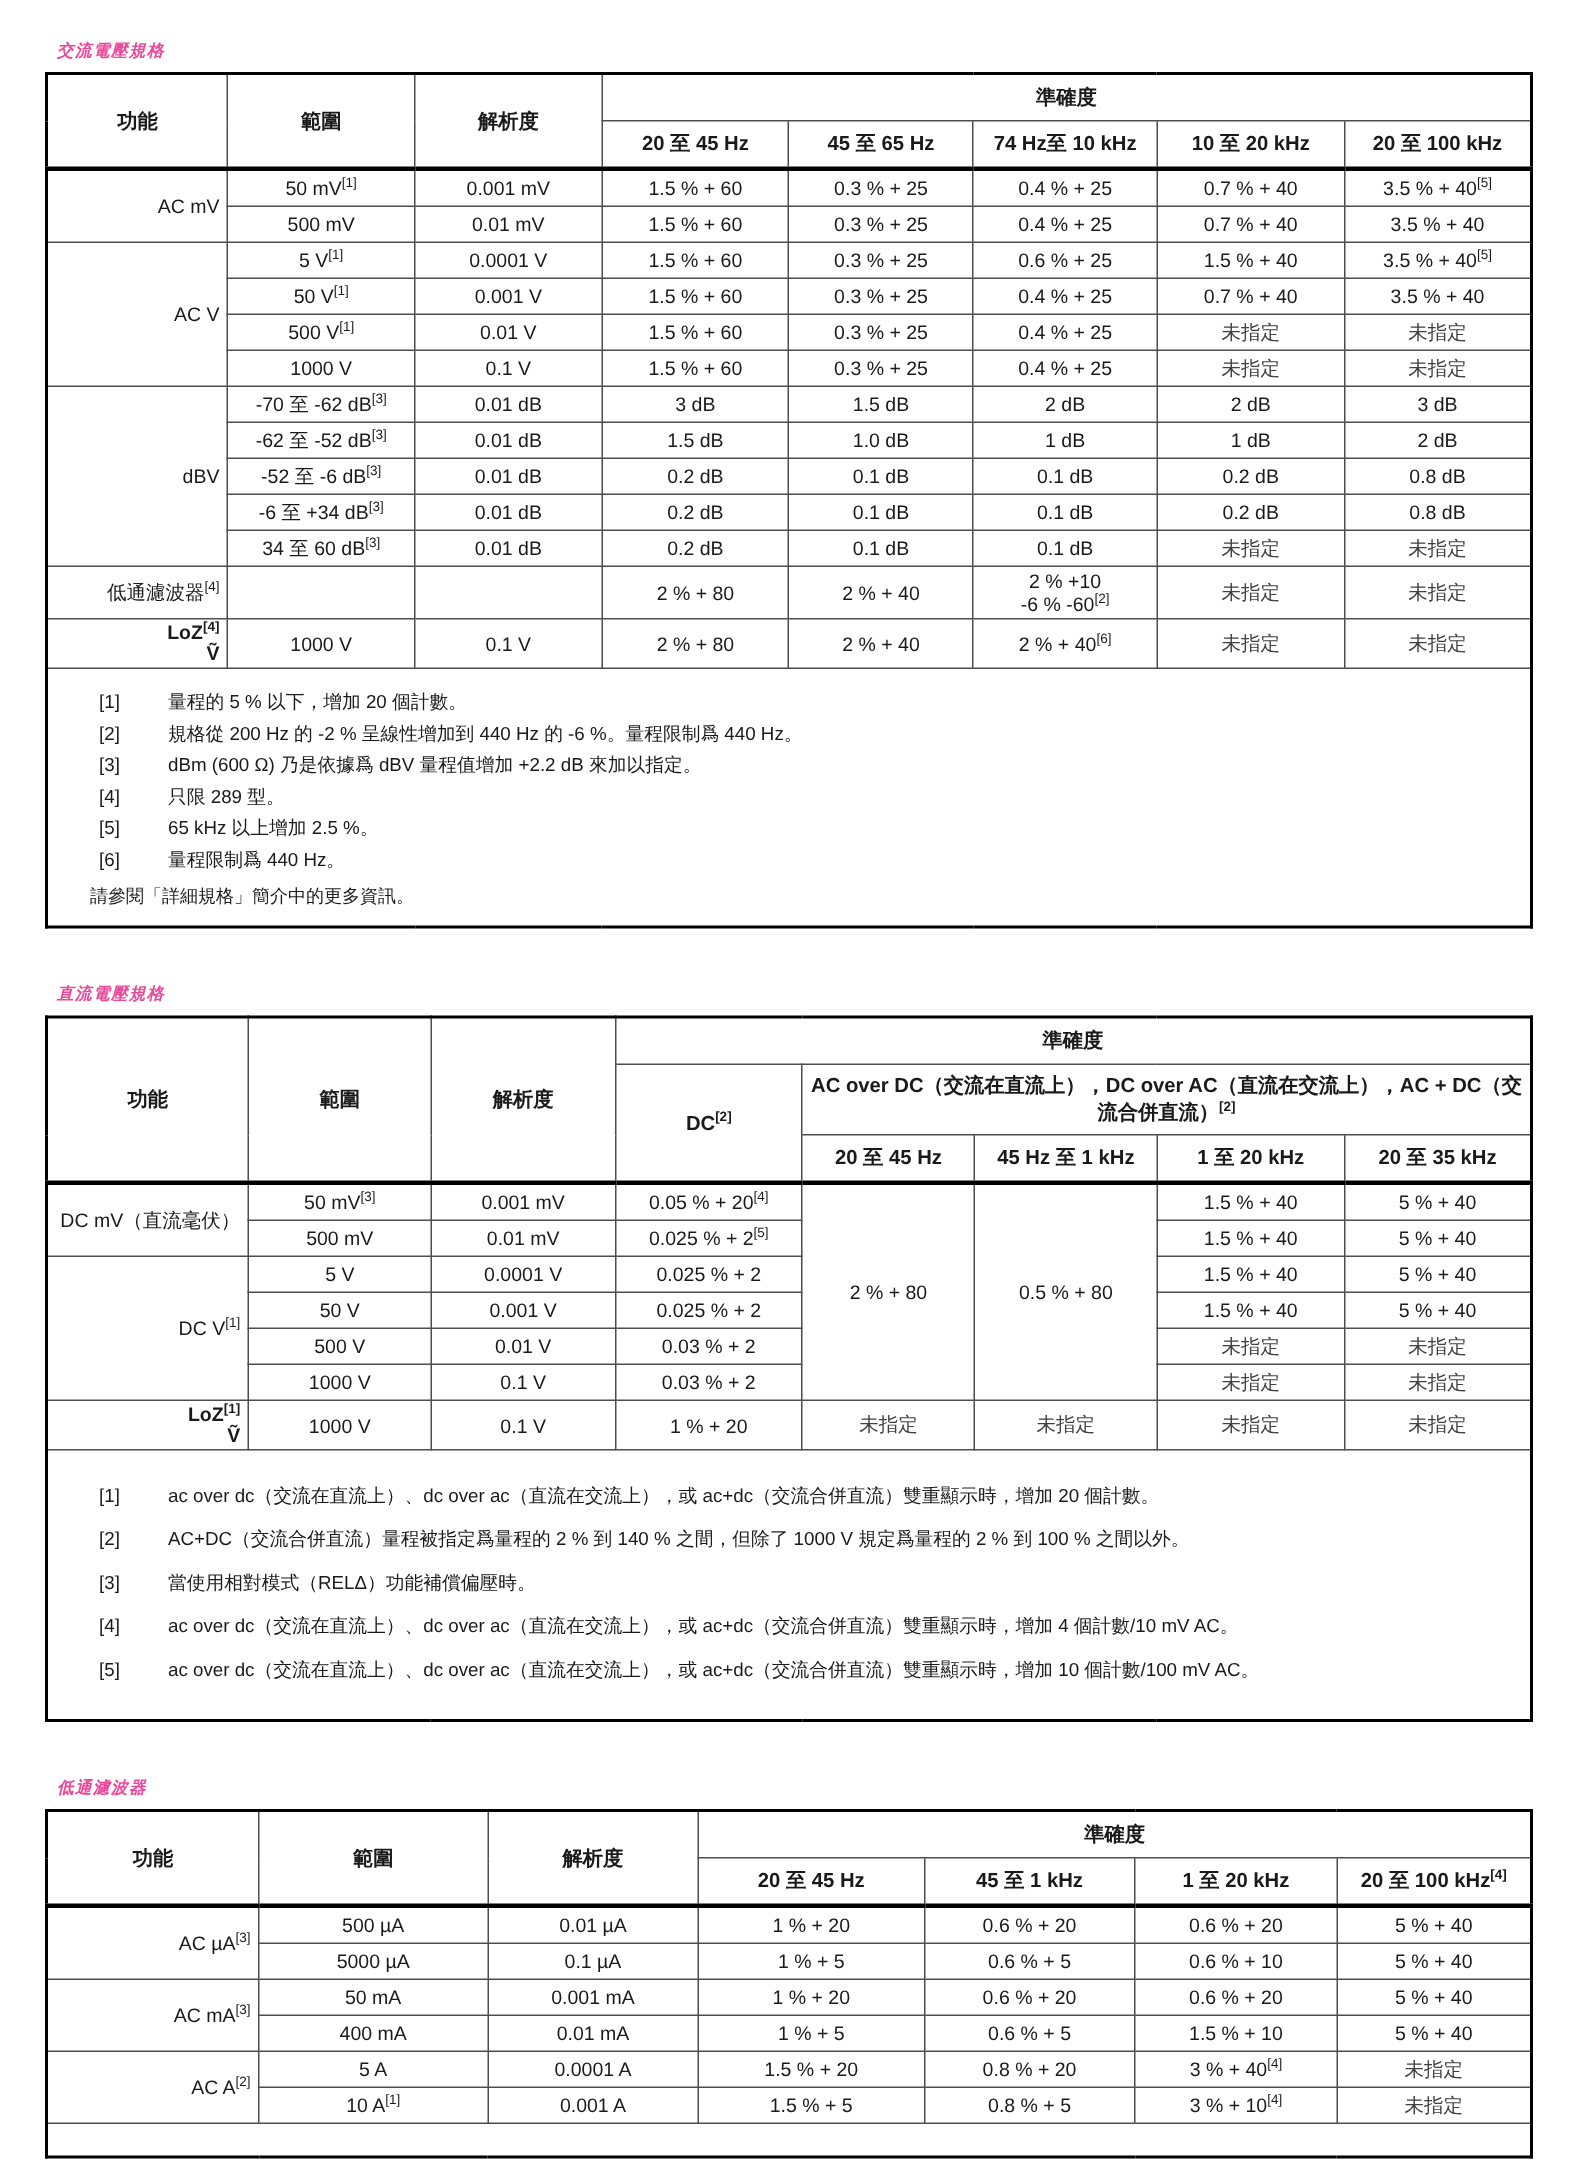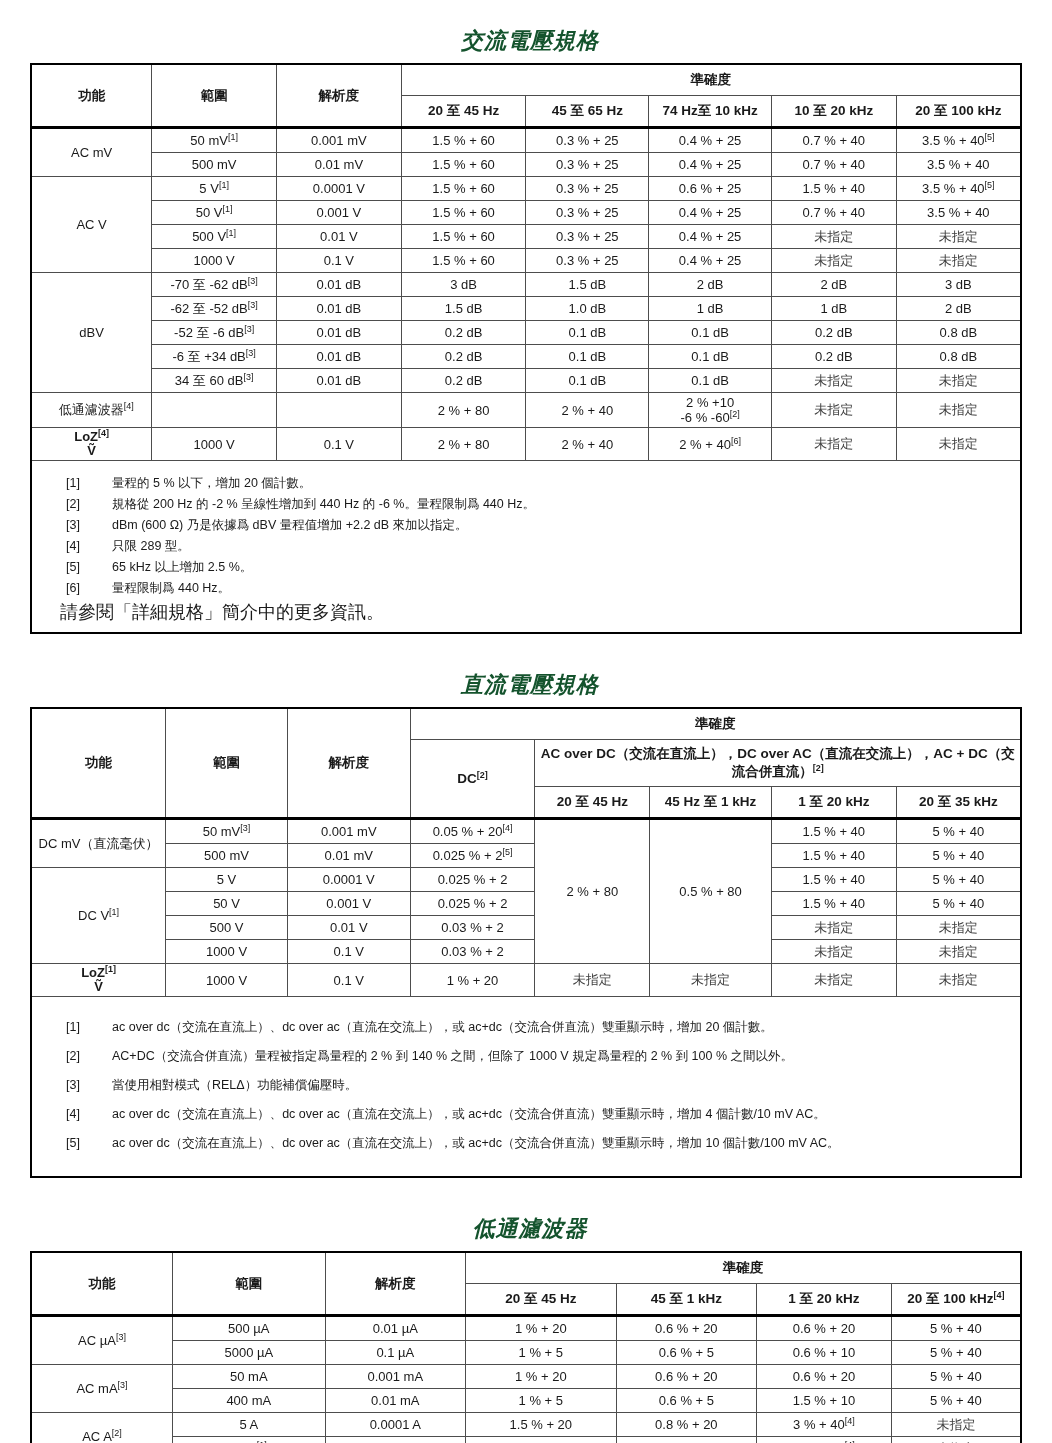--- a/index.html
+++ b/index.html
@@ -5,52 +5,51 @@
   html,body { margin:0; padding:0; background:#ffffff; }
   body {
     width:1052px; min-height:1443px; box-sizing:border-box;
     padding:26px 30px 20px 30px;
     font-family:"Liberation Sans","DejaVu Sans",sans-serif;
     color:#1a1a1a;
   }
   section.spec-section { margin:0; }
   section.spec-section + section.spec-section { margin-top:36px; }
   h2.title {
-    color:#14532d; font-style:italic; font-weight:bold;
-    font-size:22px; letter-spacing:1px;
+    color:#ec4899; font-style:italic; font-weight:bold;
+    font-size:11px; letter-spacing:1px;
     margin:0 0 7px 8px;
-    text-align:center;
   }
   table.spec {
     width:100%; border-collapse:collapse; table-layout:fixed;
     border:2px solid #000;
   }
   table.spec th, table.spec td {
     border:1px solid #4d4d4d;
     font-size:13px; padding:2px 5px;
     word-wrap:break-word;
   }
   table.spec thead th {
     font-weight:bold; text-align:center; vertical-align:middle;
     font-size:13.5px; padding:5px 4px; height:20px;
   }
   table.spec thead { border-bottom:3px solid #000; }
   table.spec tbody.main tr:first-child td { border-top:3px solid #000; }
   tbody.main td { height:19px; vertical-align:middle; }
-  td.func { text-align:center; vertical-align:top; padding:3px 4px 3px 6px; }
+  td.func { text-align:right; vertical-align:top; padding:3px 4px 3px 6px; }
   td.rng, td.res { text-align:center; padding-left:11px; }
   td.acc { text-align:center; }
   .na { color:#404040; }
   sup { font-size:9px; line-height:0; }
   td.loz { font-weight:bold; line-height:14px; padding-top:3px; padding-bottom:3px; font-size:13.5px; }
   tbody.foot td { padding:9px 14px 12px 34px; }
   .fn { display:flex; font-size:12.5px; margin:5px 0; line-height:16px; }
   .loose .fn { margin:13px 0; }
   .fnm { flex:0 0 46px; }
-  .note { font-size:18px; margin:8px 0 0 -6px; line-height:16px; }
+  .note { font-size:12px; margin:8px 0 0 -6px; line-height:16px; }
 </style>
 </head>
 <body>
 
 <section class="spec-section">
   <h2 class="title">交流電壓規格</h2>
   <table class="spec">
     <colgroup>
       <col style="width:12.2%">
         <col style="width:12.6%">

